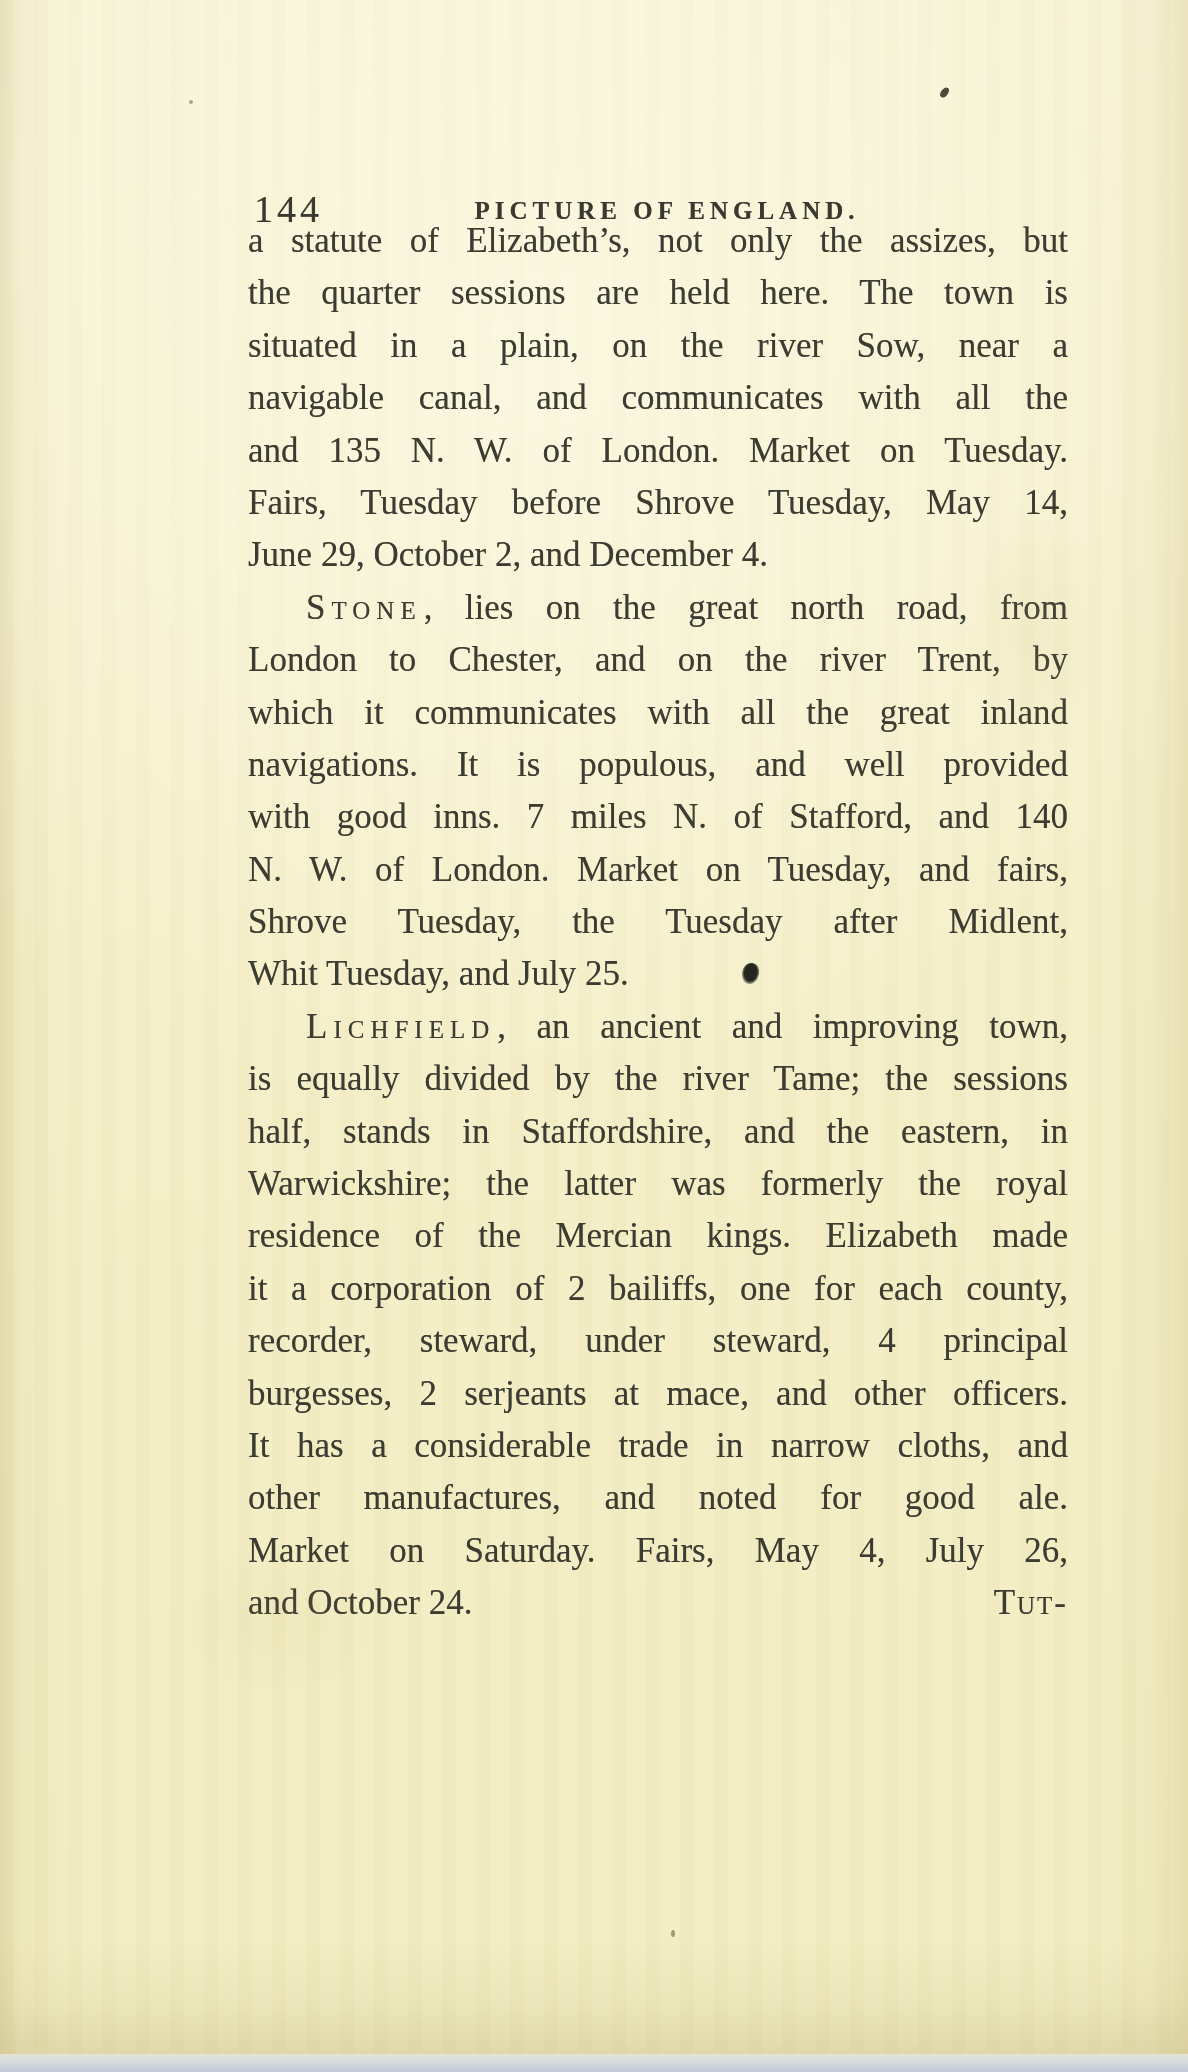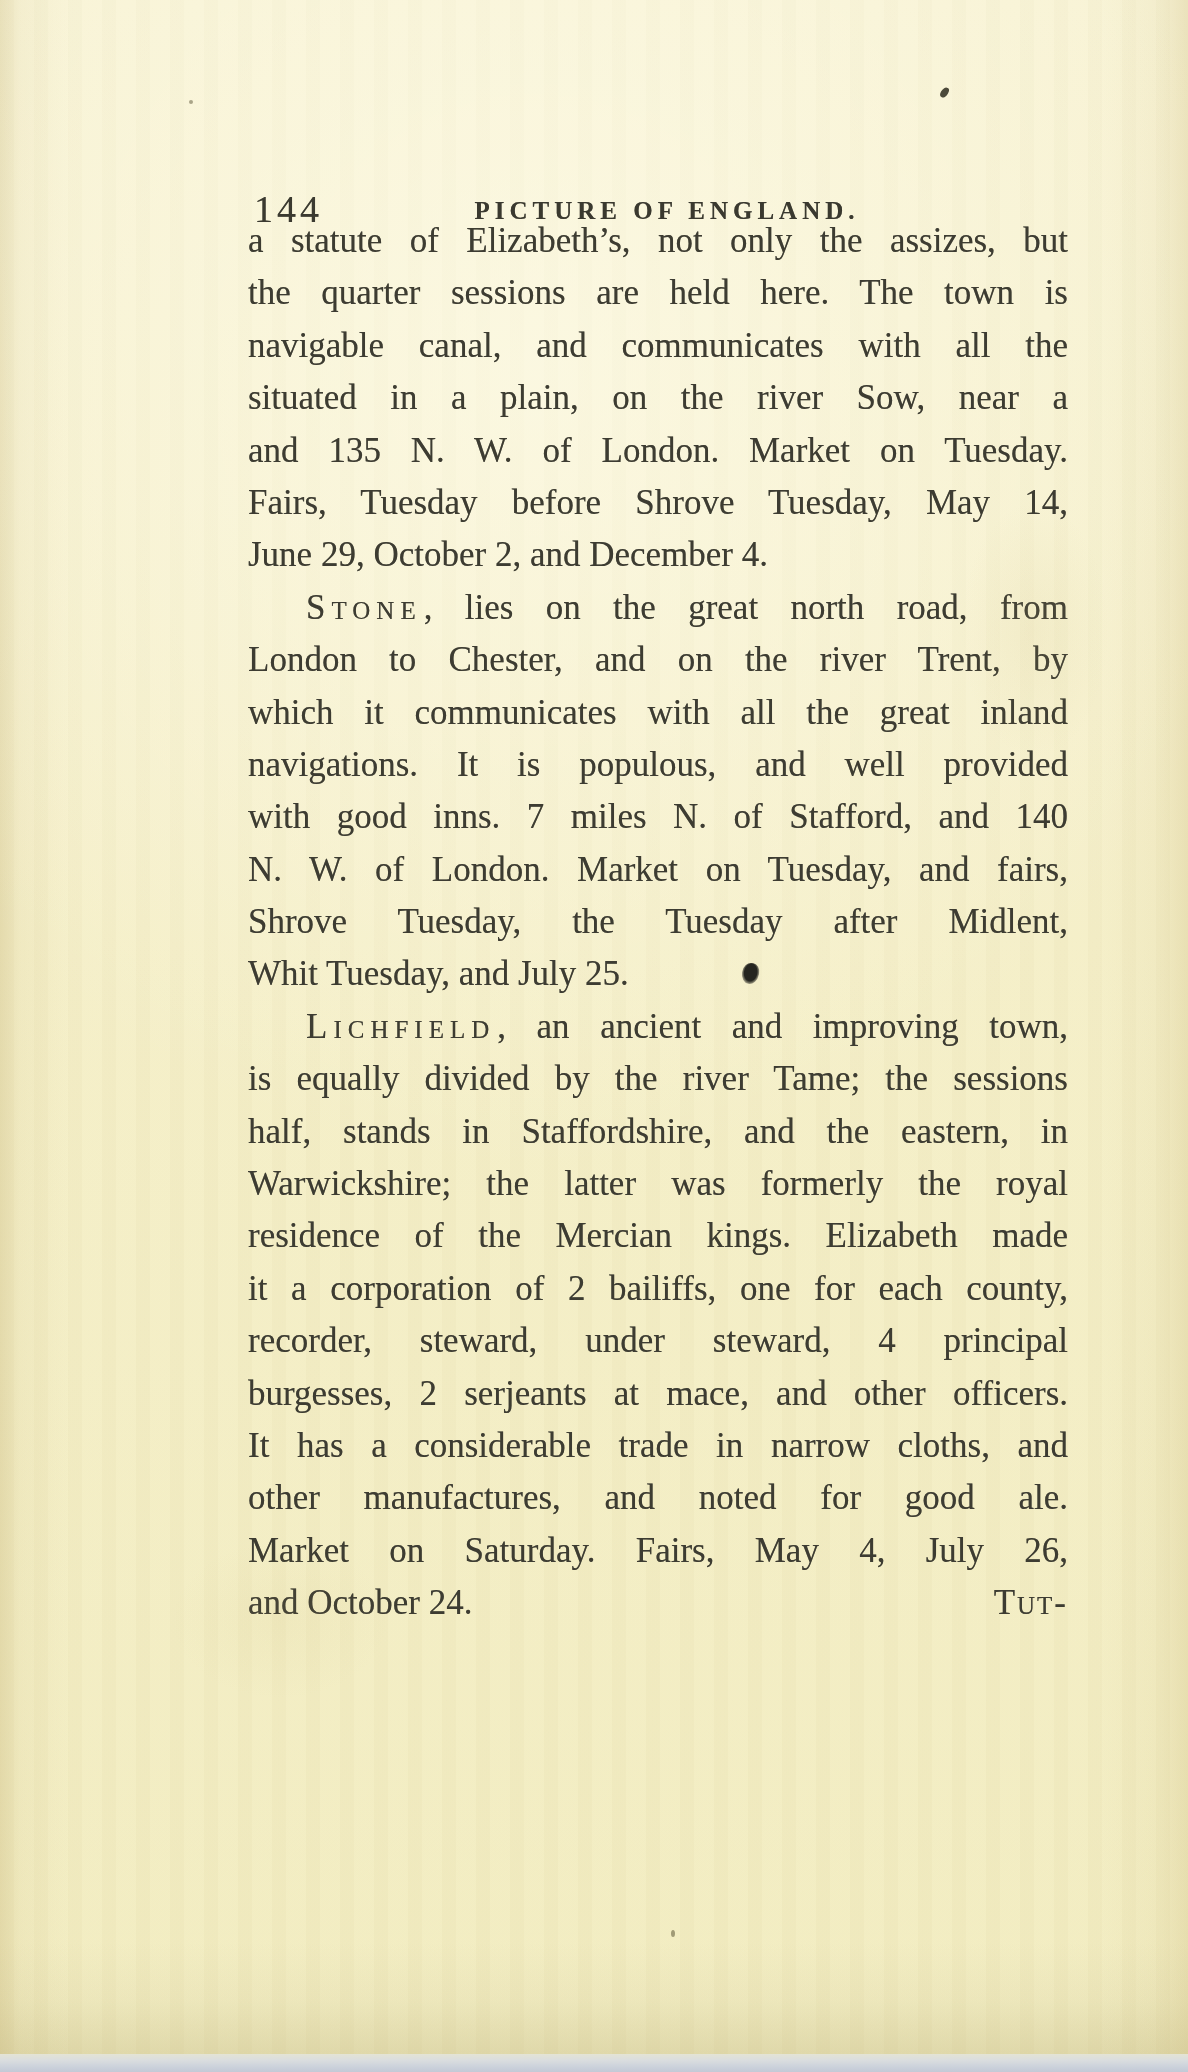--- a/index.html
+++ b/index.html
@@ -140,22 +140,22 @@
 <div class="page">
 
   <div class="running-head">
     <span class="page-num">144</span>
     <span class="head-title">PICTURE OF ENGLAND.</span>
   </div>
 
   <div class="text-block">
       <div class="line">a statute of Elizabeth’s, not only the assizes, but</div>
       <div class="line">the quarter sessions are held here.  The town is</div>
+      <div class="line">situated in a plain, on the river Sow, near a</div>
       <div class="line">navigable canal, and communicates with all the</div>
-      <div class="line">situated in a plain, on the river Sow, near a</div>
       <div class="line">and 135 N. W. of London.  Market on Tuesday.</div>
       <div class="line">Fairs, Tuesday before Shrove Tuesday, May 14,</div>
       <div class="line end">June 29, October 2, and December 4.</div>
       <div class="line indent"><span class="smallcaps lead">Stone</span>, lies on the great north road, from</div>
       <div class="line">London to Chester, and on the river Trent, by</div>
       <div class="line">which it communicates with all the great inland</div>
       <div class="line">navigations.  It is populous, and well provided</div>
       <div class="line">with good inns.  7 miles N. of Stafford, and 140</div>
       <div class="line">N. W. of London.  Market on Tuesday, and fairs,</div>
       <div class="line">Shrove Tuesday, the Tuesday after Midlent,</div>

